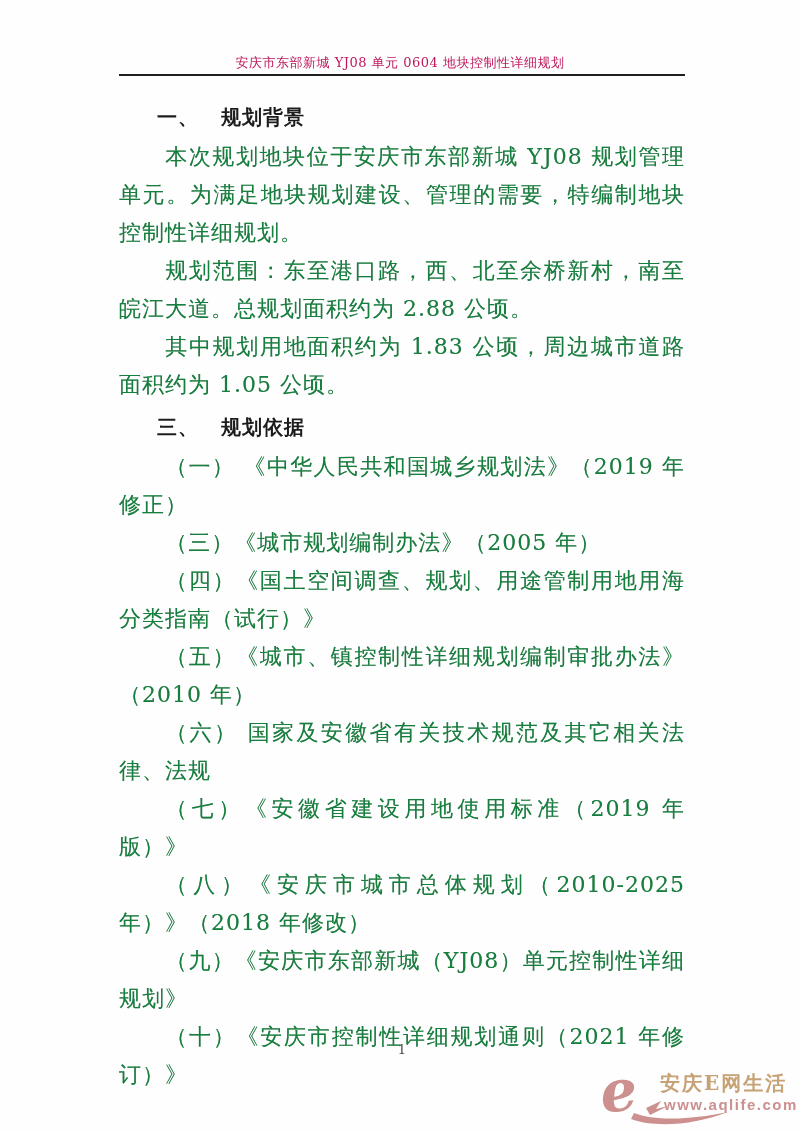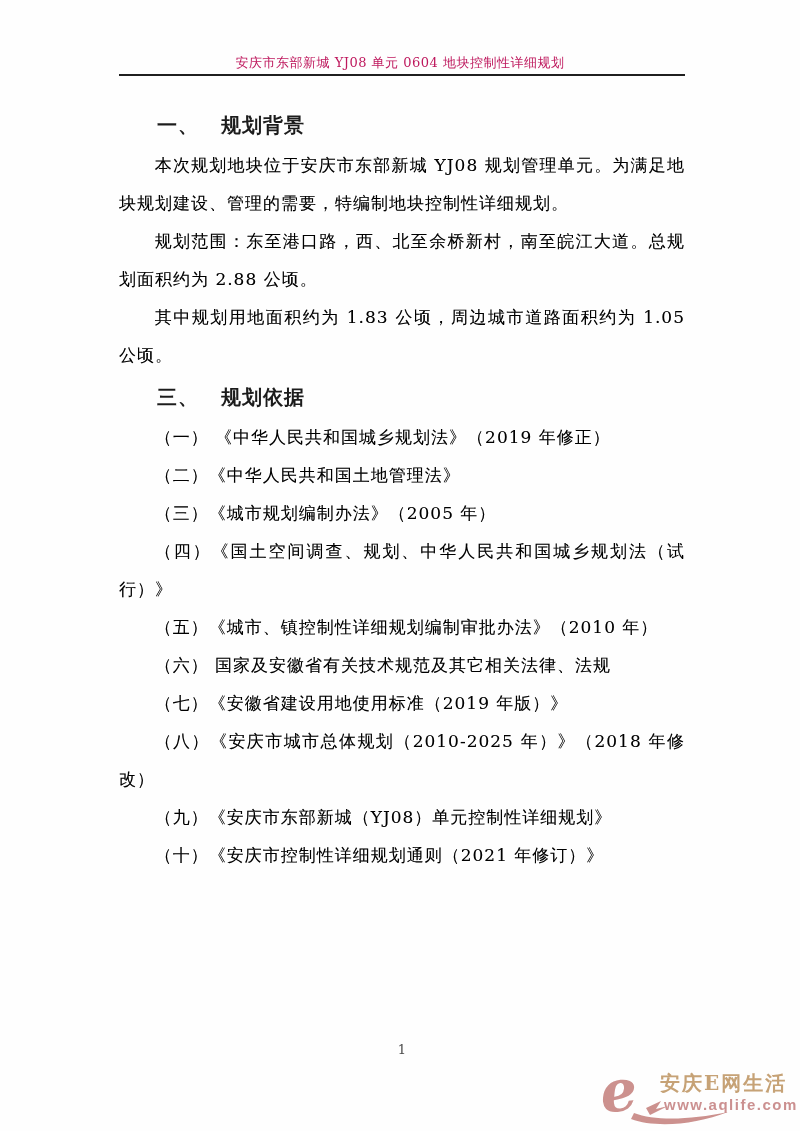--- a/index.html
+++ b/index.html
@@ -26,43 +26,43 @@
   }
   .header-rule {
     position: absolute;
     top: 74px; left: 119px;
     width: 566px; height: 2px;
     background: #1f1f1f;
   }
   
   .content {
     position: absolute;
-    top: 106px; left: 119px;
+    top: 98px; left: 119px;
     width: 566px;
   }
   .section-heading {
     font-family: "Liberation Sans", "DejaVu Sans", sans-serif;
     font-size: 20px;
     font-weight: bold;
     line-height: 38px;
     color: #1c1c1c;
     padding-left: 38px;
     margin: 4px 0 2px 0;
     letter-spacing: 1px;
   }
   .section-heading:first-child { margin-top: 0; }
   .section-heading .hnum { margin-right: 22px; }
   .para {
-    font-size: 17px;
+    font-size: 22px;
     line-height: 38px;
     text-align: justify;
     text-justify: inter-character;
     text-indent: 2.1em;
     letter-spacing: 1px;
-    color: #000000;
+    color: #15803d;
     text-shadow: 0 0 0.6px rgba(45,45,45,0.35);
   }
   
   .page-number {
     position: absolute;
     top: 1042px; left: 119px;
     width: 566px;
     text-align: center;
     font-size: 13px;
     color: #4a4a4a;
@@ -108,23 +108,22 @@
     </div>
     <p class="para">本次规划地块位于安庆市东部新城 YJ08 规划管理单元。为满足地块规划建设、管理的需要，特编制地块控制性详细规划。</p>
 
     <p class="para">规划范围：东至港口路，西、北至余桥新村，南至皖江大道。总规划面积约为 2.88 公顷。</p>
     <p class="para">其中规划用地面积约为 1.83 公顷，周边城市道路面积约为 1.05 公顷。</p>
 
     <div class="section-heading">
       <span class="hnum">三、</span><span>规划依据</span>
     </div>
     <p class="para">（一） 《中华人民共和国城乡规划法》（2019 年修正）</p>
-    <p class="para">（二）《中华人民共和国土地管理法》</p>
     <p class="para">（三）《城市规划编制办法》（2005 年）</p>
-    <p class="para">（四）《国土空间调查、规划、中华人民共和国城乡规划法（试行）》</p>
+    <p class="para">（四）《国土空间调查、规划、用途管制用地用海分类指南（试行）》</p>
     <p class="para">（五）《城市、镇控制性详细规划编制审批办法》（2010 年）</p>
     <p class="para">（六） 国家及安徽省有关技术规范及其它相关法律、法规</p>
     <p class="para">（七）《安徽省建设用地使用标准（2019 年版）》</p>
     <p class="para">（八）《安庆市城市总体规划（2010-2025 年）》（2018 年修改）</p>
     <p class="para">（九）《安庆市东部新城（YJ08）单元控制性详细规划》</p>
     <p class="para">（十）《安庆市控制性详细规划通则（2021 年修订）》</p>
 
   </div>
 
   <div class="page-number">1</div>

